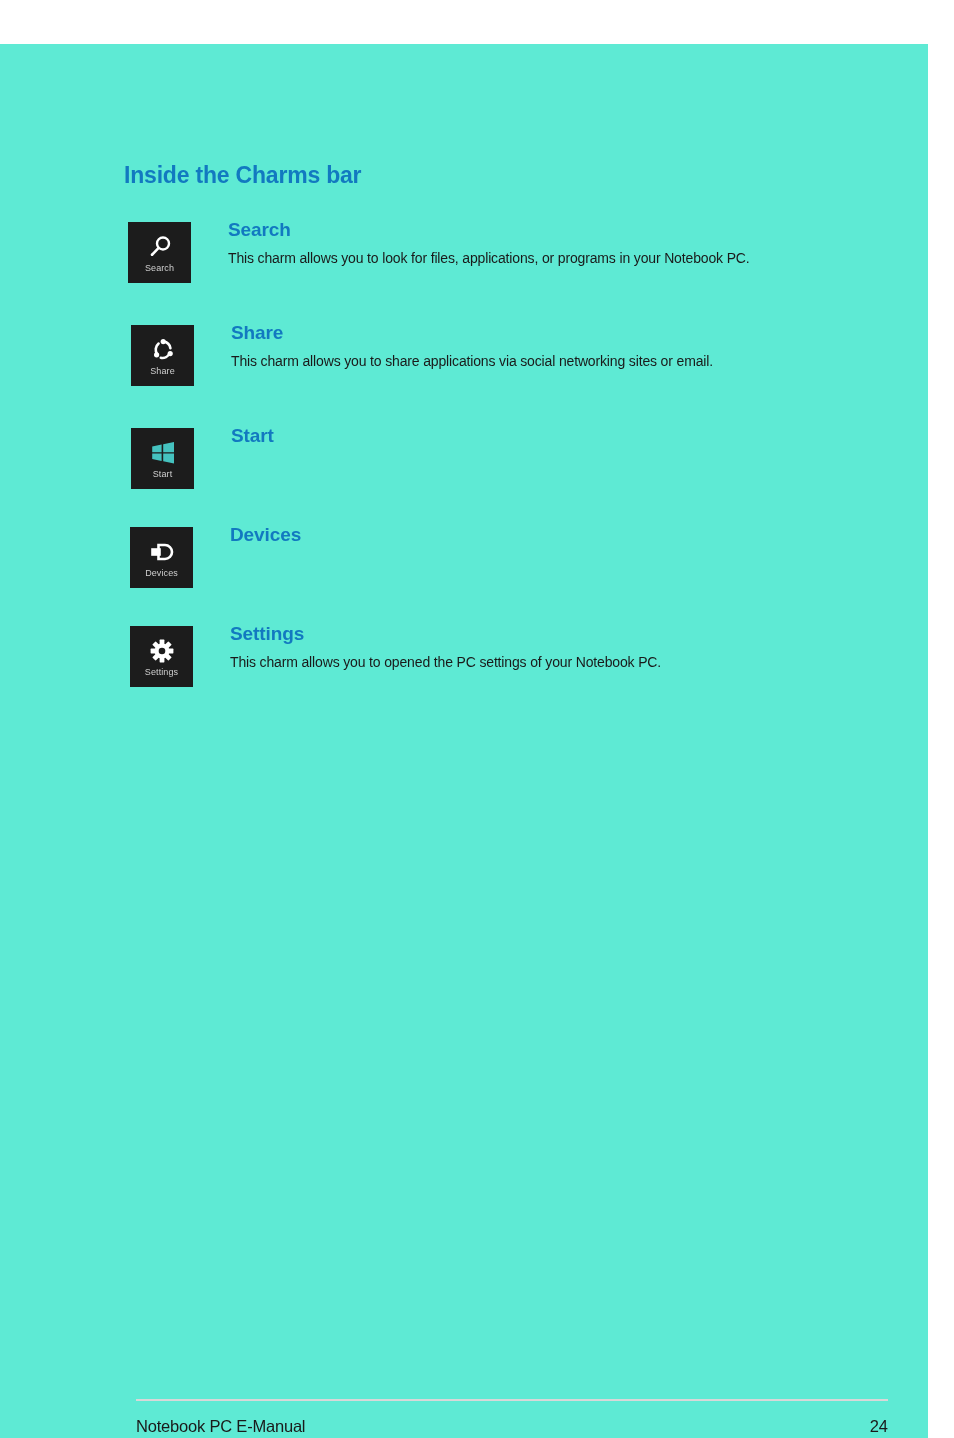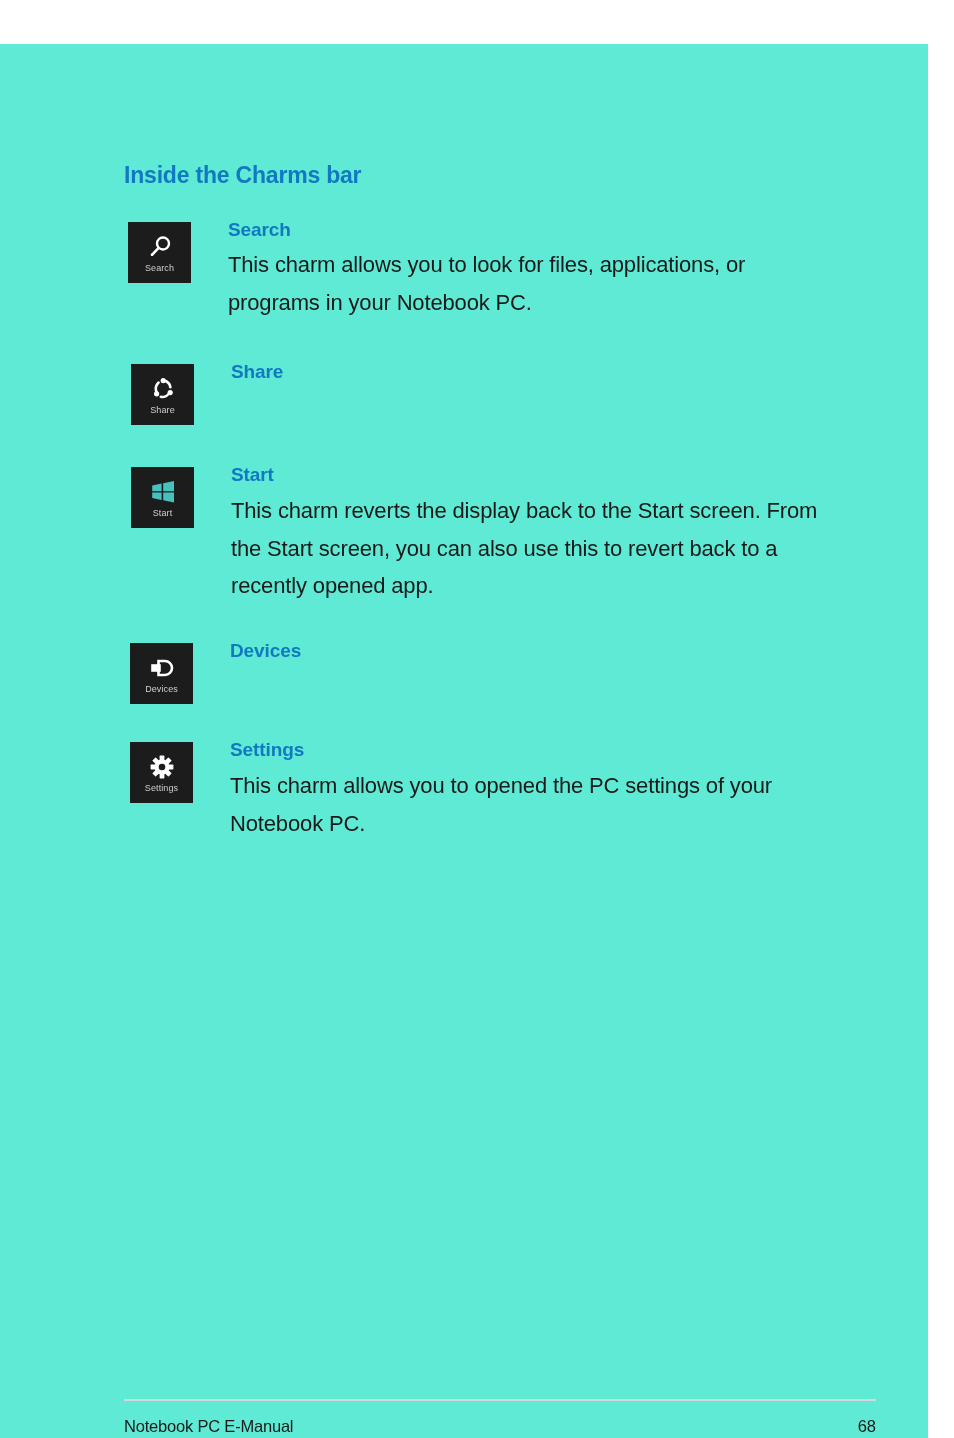--- a/index.html
+++ b/index.html
@@ -100,30 +100,30 @@
     color: #1279c0;
     font-size: 19px;
     font-weight: bold;
     margin: 0 0 5px 0;
     line-height: 1.25;
     letter-spacing: -0.1px;
   }
 
   .charm-desc {
     color: #1a1a1a;
-    font-size: 22px;
+    font-size: 14px;
     line-height: 1.72;
     margin: 0;
     letter-spacing: -0.15px;
     max-width: 600px;
   }
 
   .footer {
     position: absolute;
-    left: 124px;
+    left: 136px;
     top: 1355px;
     width: 752px;
     text-align: center;
   }
 
   .footer-rule {
     height: 2px;
     background: #d8d8d8;
     width: 100%;
     margin-bottom: 16px;
@@ -199,40 +199,40 @@
                 <circle cx="13.2" cy="4.6" r="2.6" fill="#ffffff"></circle>
                 <circle cx="6.6" cy="17.8" r="2.6" fill="#ffffff"></circle>
                 <circle cx="20.2" cy="16.6" r="2.6" fill="#ffffff"></circle>
               </svg>
             </div>
             <div class="tile-label">Share</div>
           </div>
         </div>
         <div class="charm-body">
           <h2 class="charm-name">Share</h2>
+          <p class="charm-desc">This charm allows you to share applications via social networking sites or email.</p>
         </div>
       </div>
 
       <div class="charm-item item-start">
         <div class="tile-wrap">
           <div class="tile">
             <div class="tile-glyph">
               <svg width="28" height="26" viewBox="0 0 28 26" aria-hidden="true">
                 <polygon points="3.2,6.6 12.6,4.6 12.6,12.2 3.2,12.2" fill="#45c2bf"></polygon>
                 <polygon points="14.2,4.3 25.0,2.0 25.0,12.2 14.2,12.2" fill="#45c2bf"></polygon>
                 <polygon points="3.2,13.5 12.6,13.5 12.6,21.0 3.2,19.0" fill="#45c2bf"></polygon>
                 <polygon points="14.2,13.5 25.0,13.5 25.0,23.6 14.2,21.3" fill="#45c2bf"></polygon>
               </svg>
             </div>
             <div class="tile-label">Start</div>
           </div>
         </div>
         <div class="charm-body">
           <h2 class="charm-name">Start</h2>
-          <p class="charm-desc">This charm reverts the display back to the Start screen. From the Start screen, you can also use this to revert back to a recently opened app.</p>
         </div>
       </div>
 
       <div class="charm-item item-devices">
         <div class="tile-wrap">
           <div class="tile">
             <div class="tile-glyph">
               <svg width="28" height="24" viewBox="0 0 28 24" aria-hidden="true">
                 <path d="M10.5 5.0 H17.0 a7.0 7.0 0 0 1 0 14.0 H10.5 Z" fill="none" stroke="#ffffff" stroke-width="2.6"></path>
                 <rect x="3.2" y="8.2" width="9.6" height="7.6" fill="#ffffff"></rect>
@@ -274,17 +274,17 @@
         </div>
       </div>
 
     </div>
   </div>
 
   <div class="footer">
     <div class="footer-rule"></div>
     <div class="footer-row">
       <span class="footer-text">Notebook PC E-Manual</span>
-      <span class="footer-page">68</span>
+      <span class="footer-page">24</span>
     </div>
   </div>
 
 </div>
 
 </body></html>

